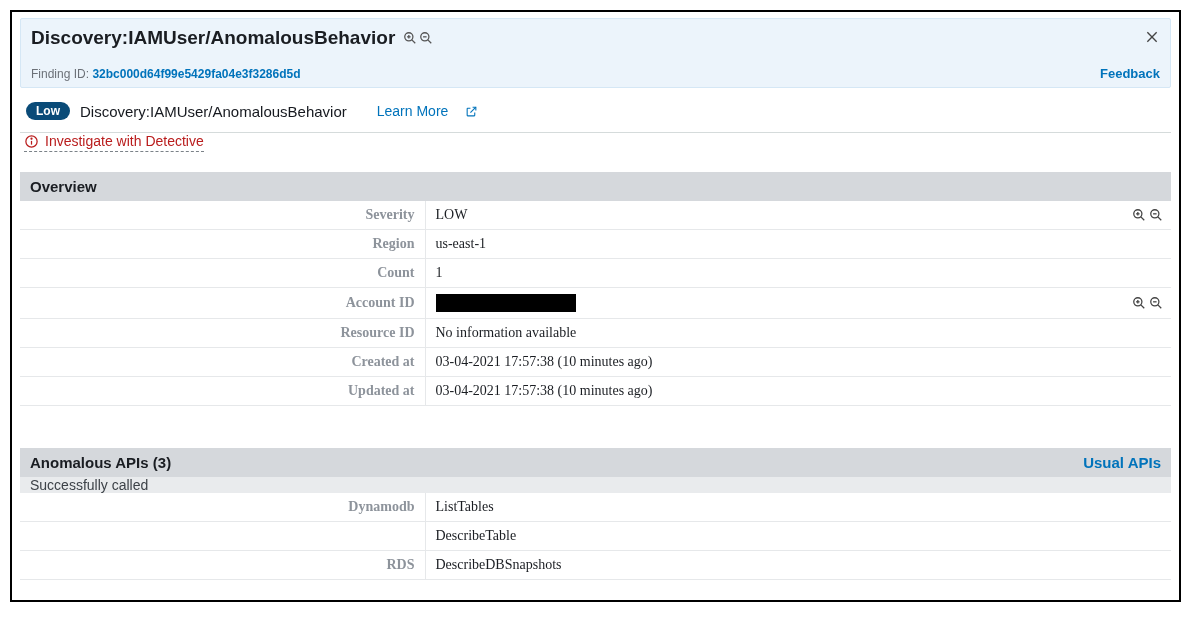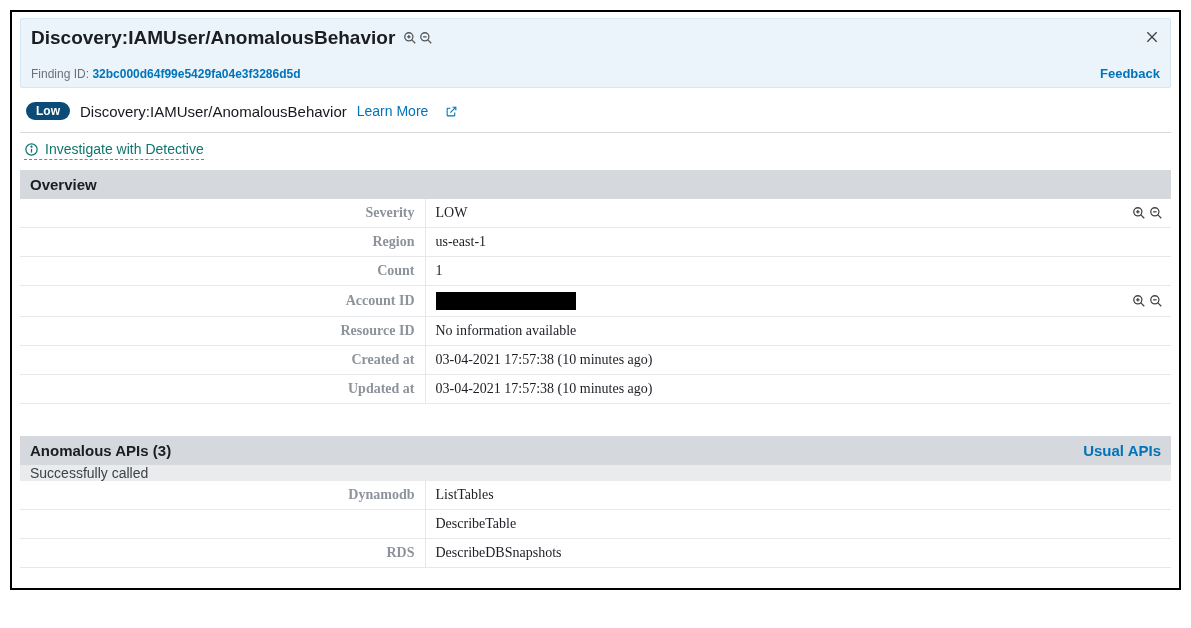--- a/index.html
+++ b/index.html
@@ -87,38 +87,39 @@
     padding: 2px 10px;
     border-radius: 12px;
   }
   .band-text { font-size: 15px; color: #16191f; }
   .learn-more {
     color: #0073bb;
     display: inline-flex;
     align-items: center;
     gap: 17px;
     cursor: pointer;
+    margin-left: 20px;
   }
   .learn-more svg { width: 13px; height: 13px; }
 
   .investigate-link {
     display: inline-flex;
     align-items: center;
     gap: 6px;
-    color: #0f766e;
-    margin: 8px 4px 10px 4px;
+    color: #b91c1c;
+    margin: 0 4px 10px 4px;
     border-bottom: 1px dashed #7b8288;
     padding-bottom: 2px;
     cursor: pointer;
   }
   .investigate-link svg { width: 15px; height: 15px; }
 
   
   .section {
-    margin-top: 0;
+    margin-top: 10px;
   }
   .section-header {
     background: #d5d8dc;
     color: #1a1d22;
     font-weight: 700;
     font-size: 15px;
     padding: 6px 10px;
     display: flex;
     justify-content: space-between;
     align-items: center;

